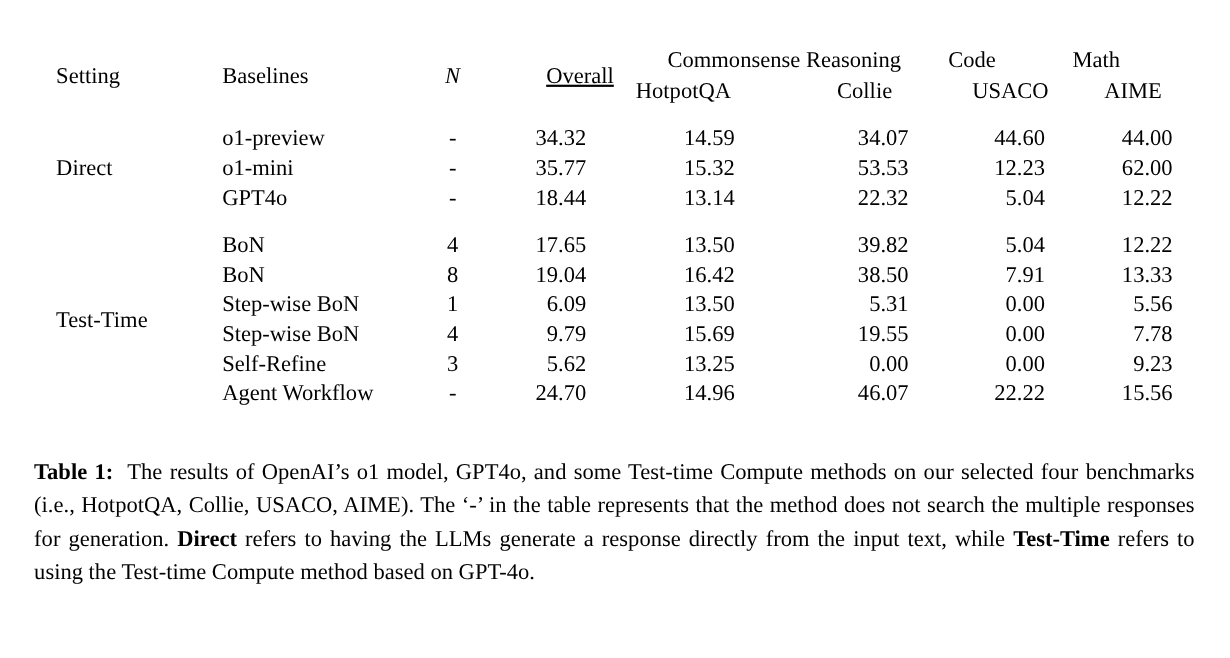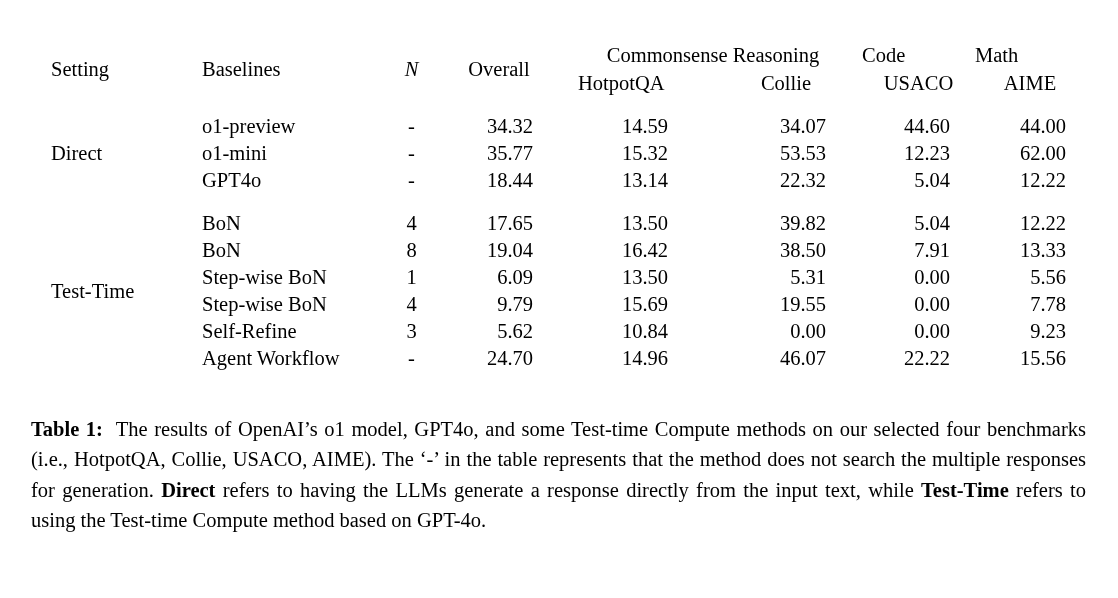--- a/index.html
+++ b/index.html
@@ -125,21 +125,21 @@
         <td class="rule-thick" colspan="8"></td>
       </tr>
       <tr class="spacer-top">
             <td colspan="8"></td>
           </tr>
 
       <tr class="hdr-top">
         <td class="c-setting hdr-span" rowspan="2">Setting</td>
         <td class="c-baseline vl hdr-span" rowspan="2">Baselines</td>
         <td class="c-n vl hdr-span ital" rowspan="2">N</td>
-        <td class="c-overall vl hdr-span" rowspan="2" style="text-align:center;padding-right:0 !important;">Overall</td>
+        <td class="c-overall vl hdr-span" rowspan="2" style="padding-right:0 !important;text-decoration:underline;">Overall</td>
         <td class="vl grouphdr-cs" colspan="2">Commonsense Reasoning</td>
         <td class="vl grouphdr">Code</td>
         <td class="vl grouphdr">Math</td>
       </tr>
 
       <tr class="hdr-bot">
         <td class="vl c-hotpot" style="text-align:left;padding-left:20px !important;">HotpotQA</td>
         <td class="c-collie" style="text-align:center;padding-right:0 !important;">Collie</td>
         <td class="vl c-usaco" style="text-align:center;padding-right:0 !important;">USACO</td>
         <td class="vl c-aime" style="text-align:center;padding-right:0 !important;">AIME</td>
@@ -234,21 +234,21 @@
         <td class="c-overall vl">9.79</td>
         <td class="c-hotpot vl">15.69</td>
         <td class="c-collie">19.55</td>
         <td class="c-usaco vl">0.00</td>
         <td class="c-aime vl">7.78</td>
       </tr>
       <tr class="body-row">
         <td class="c-baseline vl">Self-Refine</td>
         <td class="c-n vl">3</td>
         <td class="c-overall vl">5.62</td>
-        <td class="c-hotpot vl">10.84</td>
+        <td class="c-hotpot vl">13.25</td>
         <td class="c-collie">0.00</td>
         <td class="c-usaco vl">0.00</td>
         <td class="c-aime vl">9.23</td>
       </tr>
       <tr class="body-row">
         <td class="c-baseline vl">Agent Workflow</td>
         <td class="c-n vl">-</td>
         <td class="c-overall vl">24.70</td>
         <td class="c-hotpot vl">14.96</td>
         <td class="c-collie">46.07</td>

